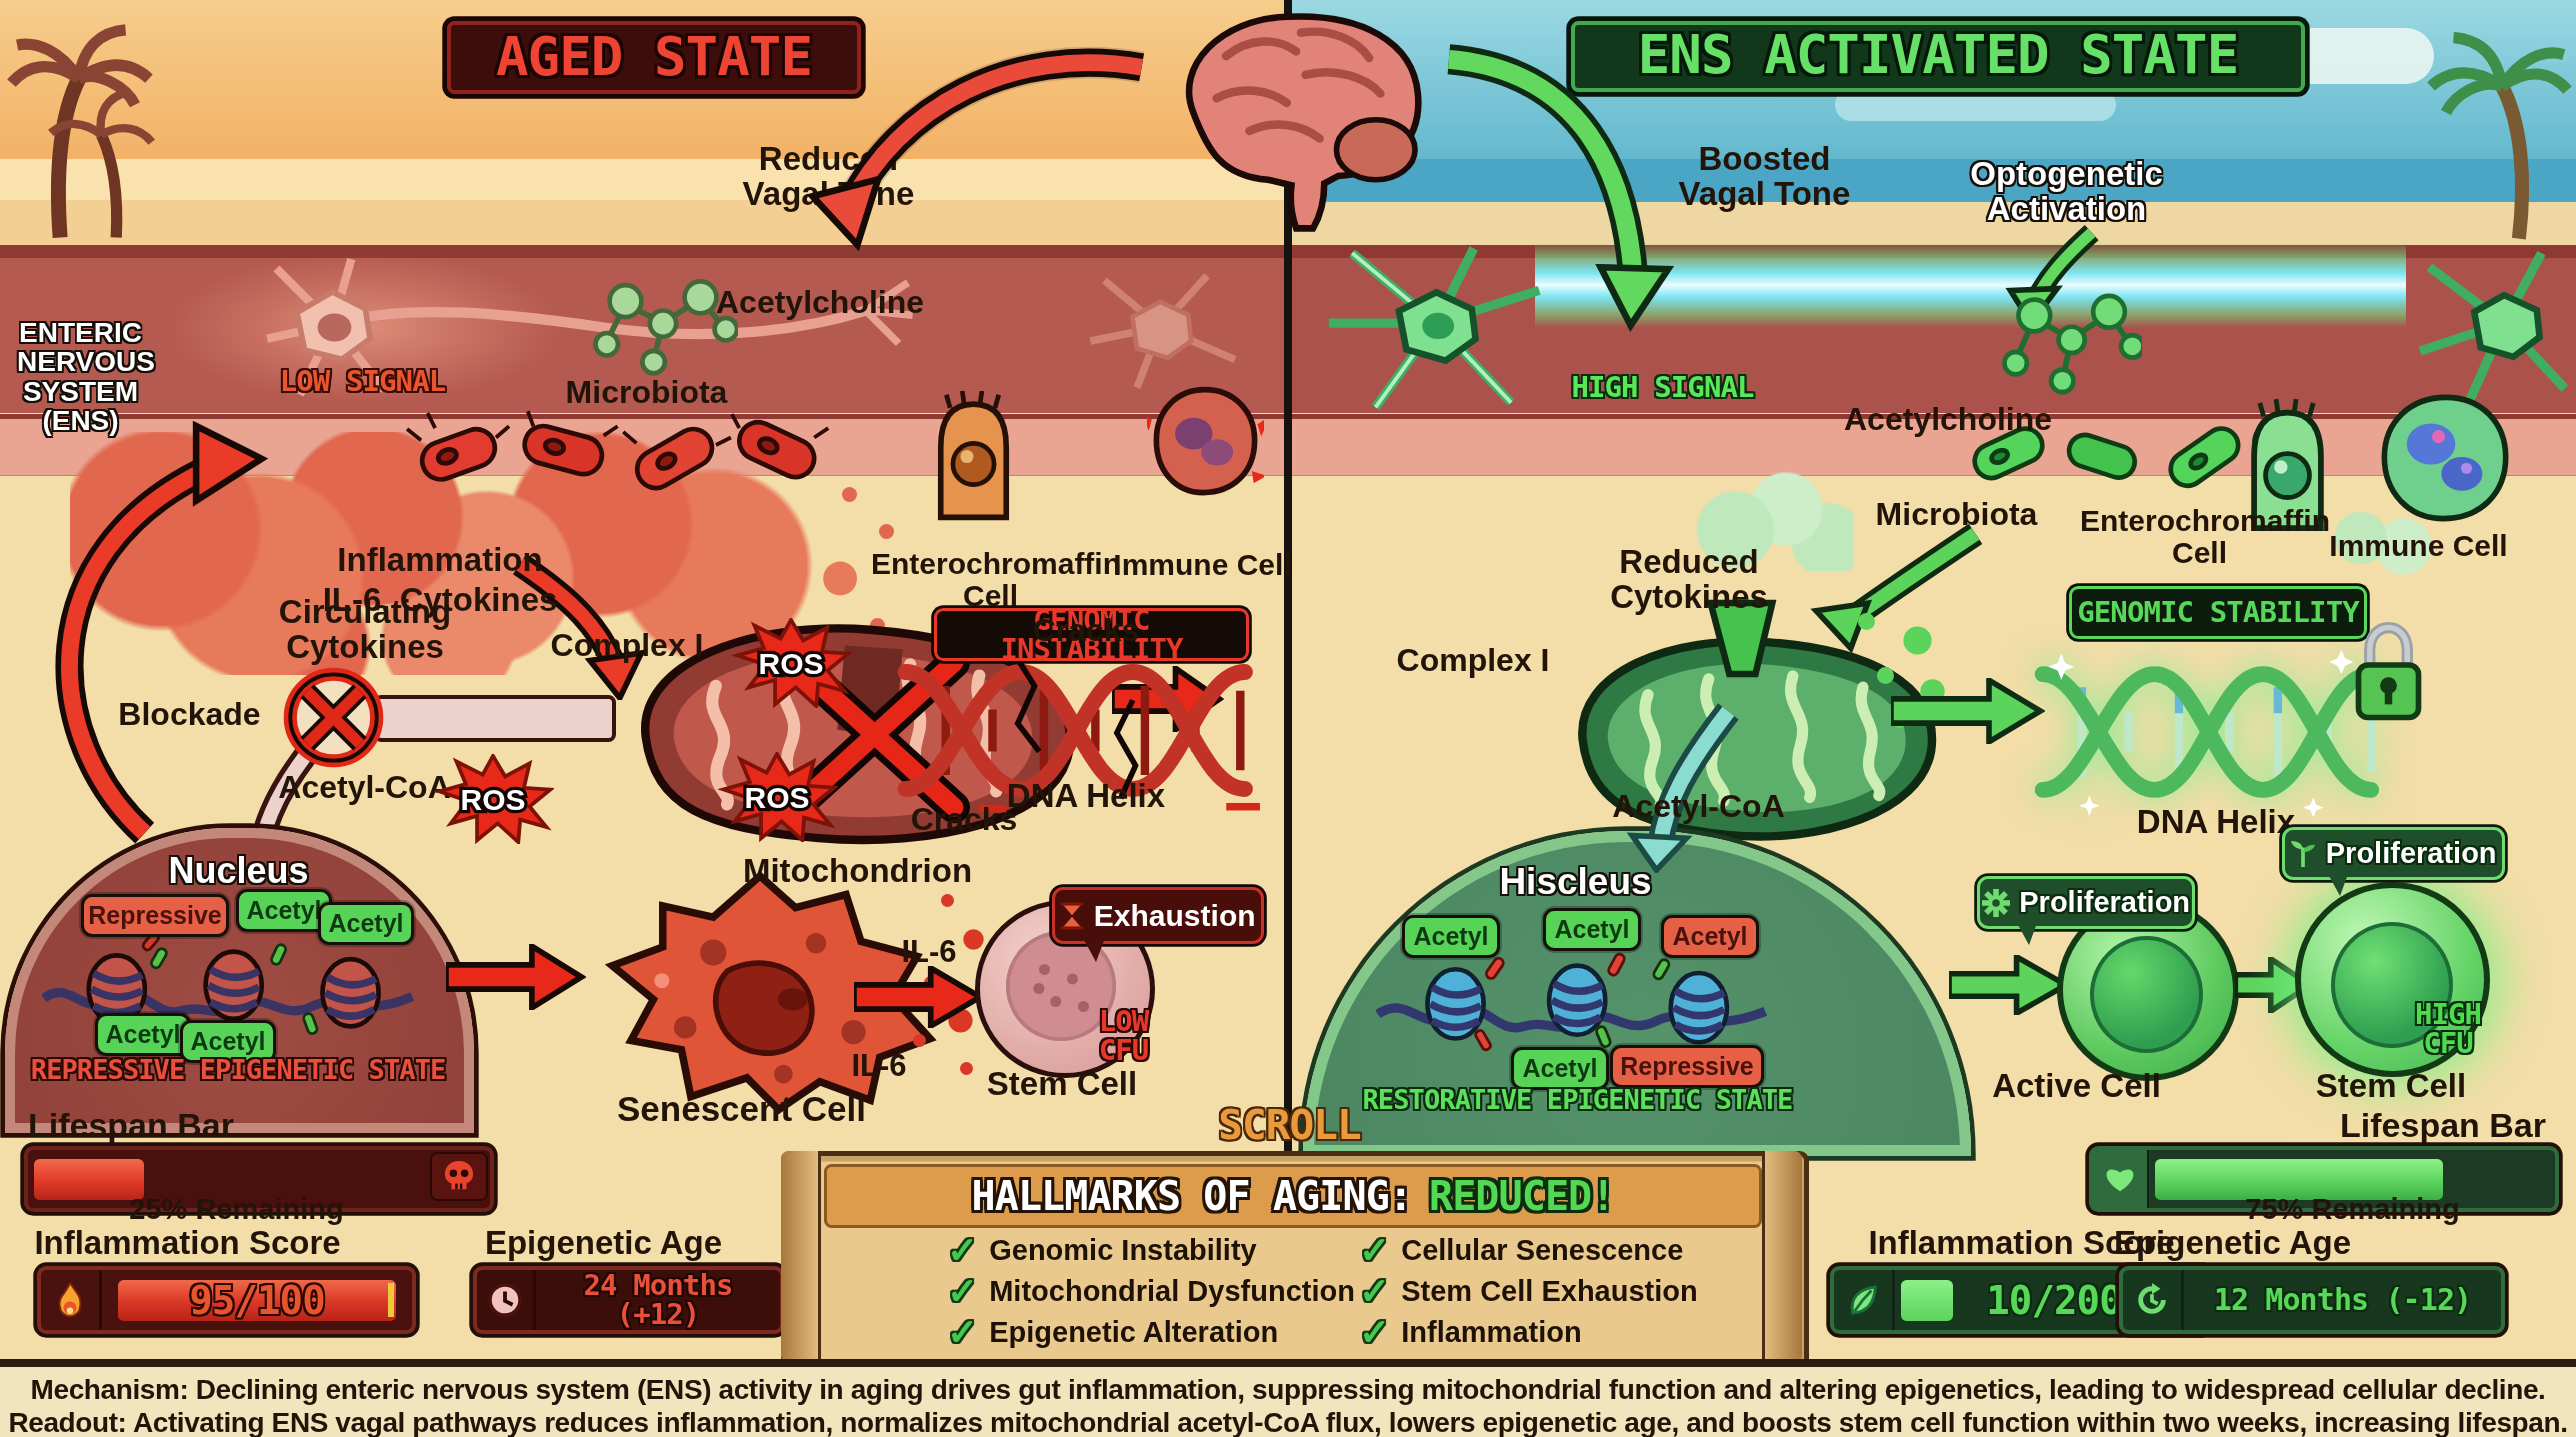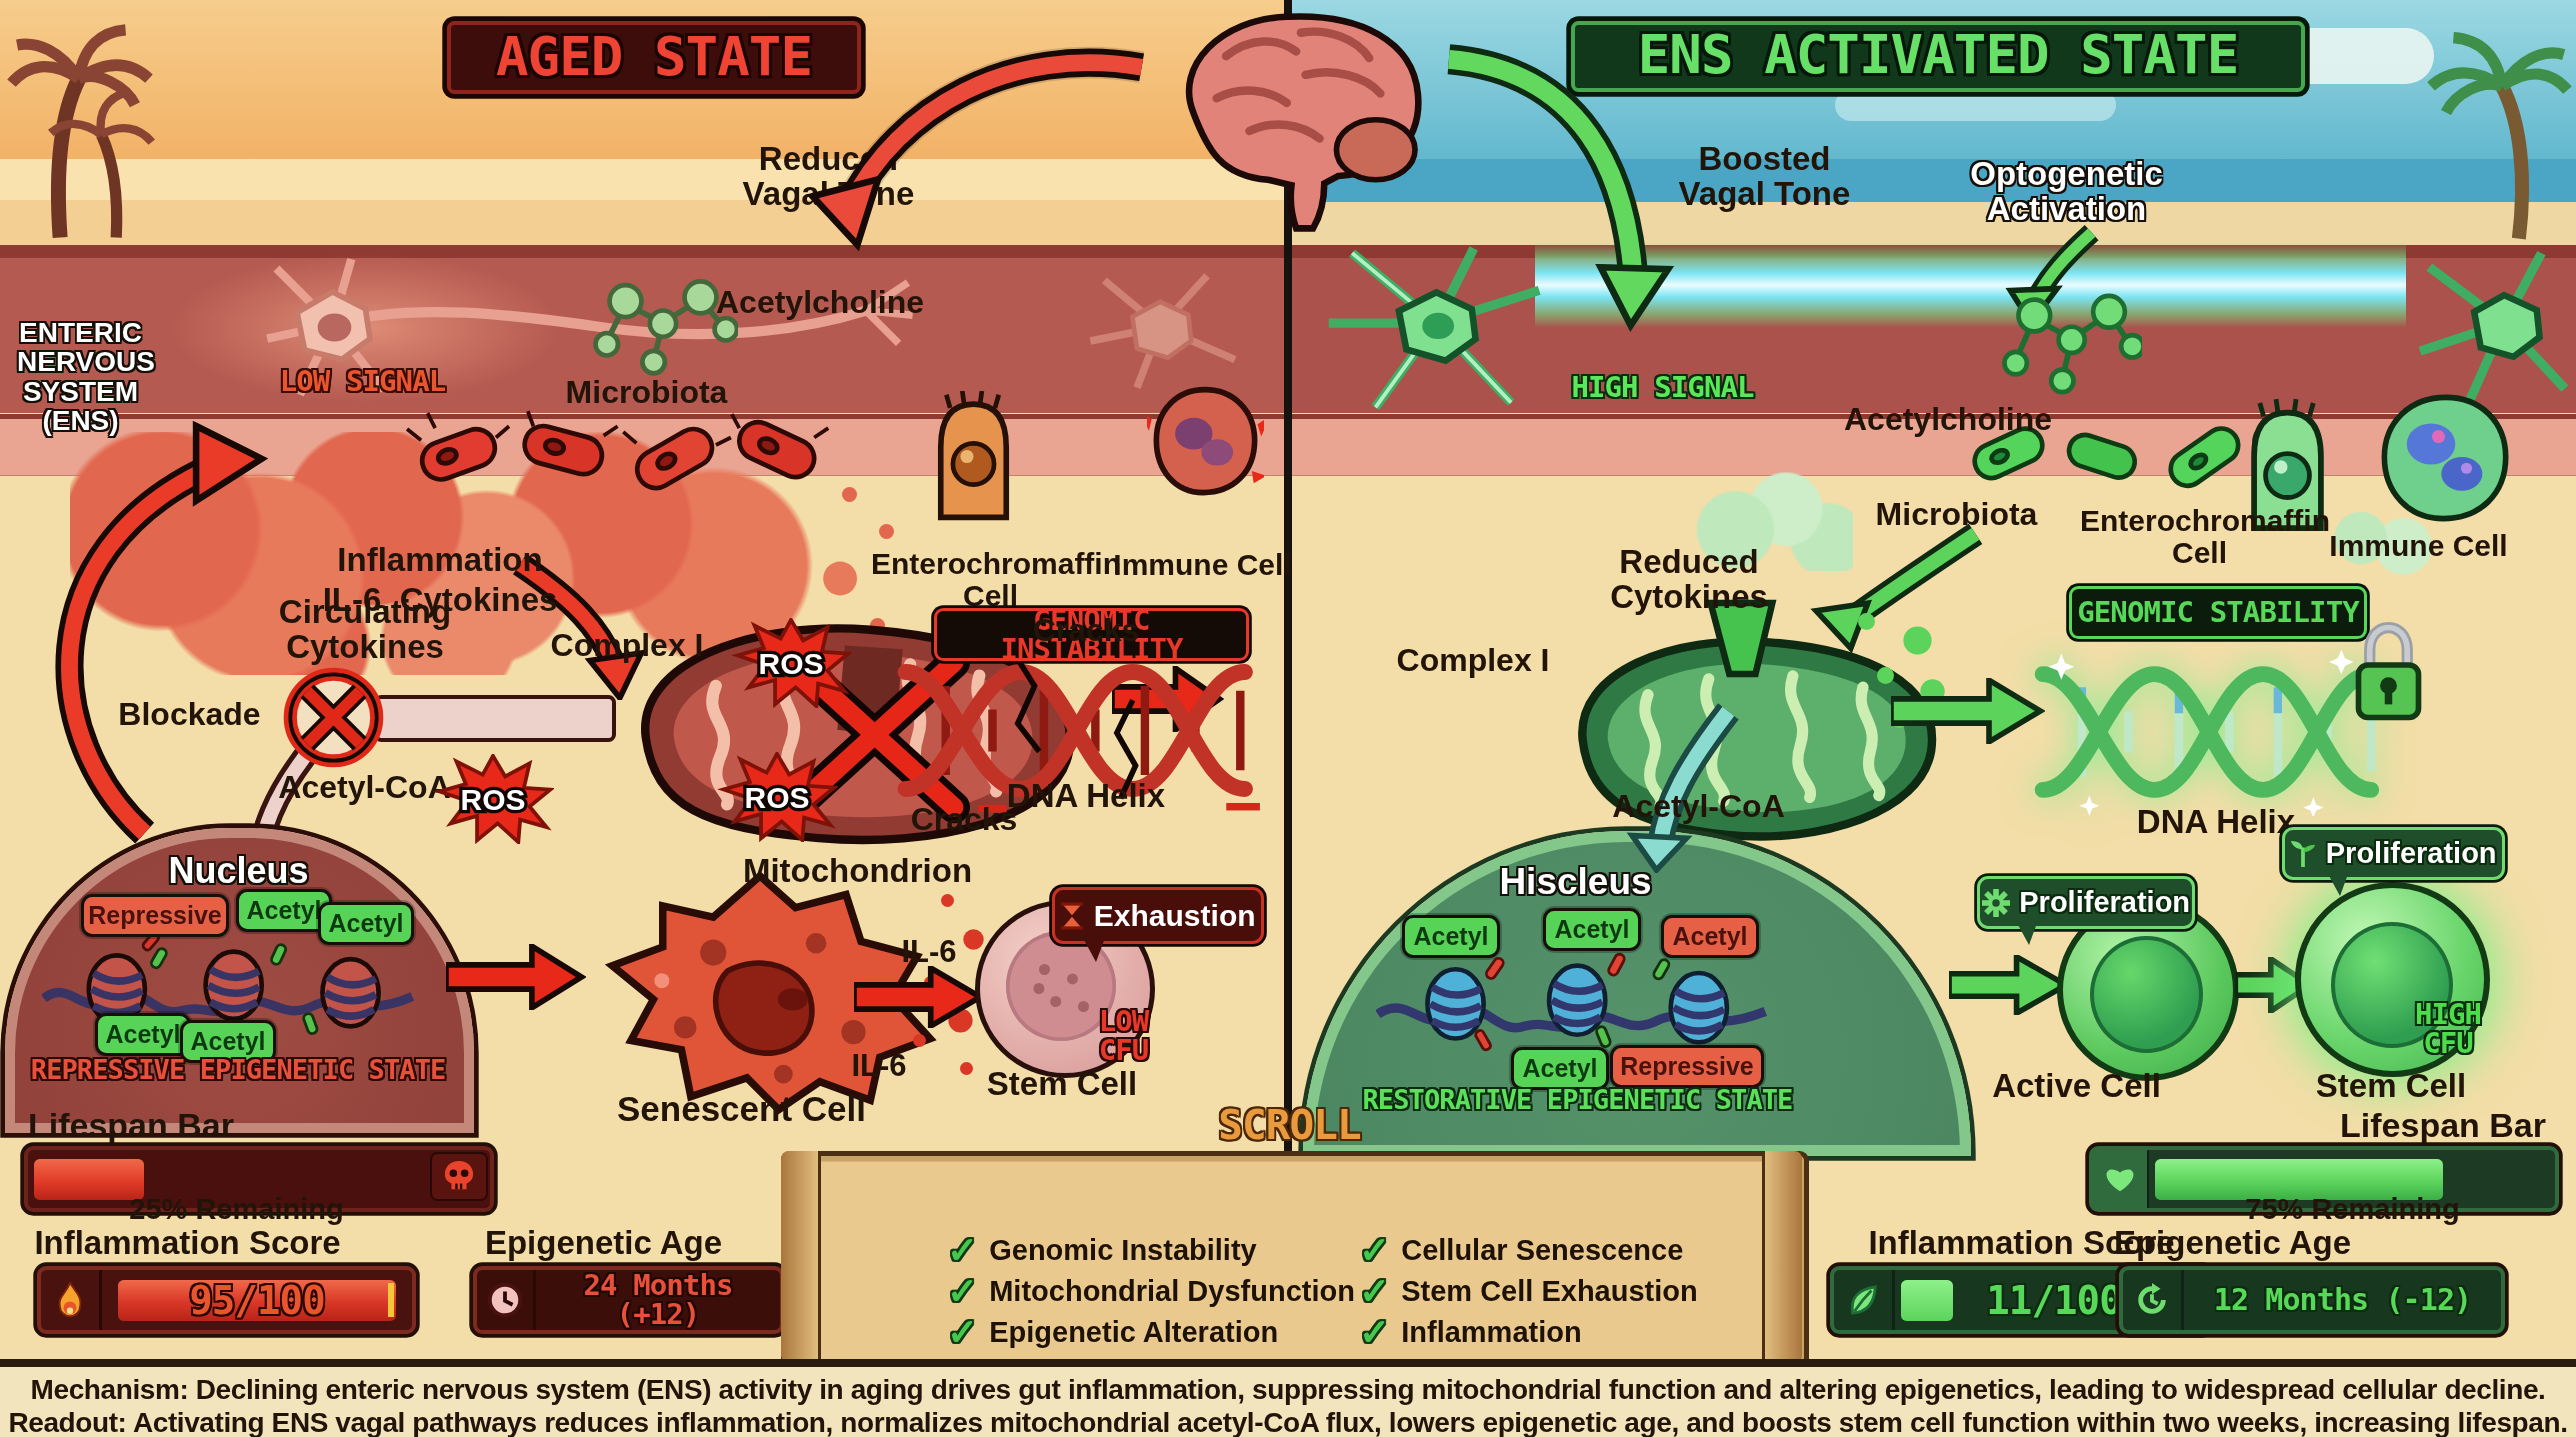--- a/index.html
+++ b/index.html
@@ -531,20 +531,24 @@
         <path d="M19,10 L19,20 L27,24" stroke="#2a0806" stroke-width="4" fill="none"></path>
       </svg>
     </div>
     <div style="flex:1;text-align:center"><span class="pix o2" style="font-size:29px;color:#e8503c;--oc:#200805">24 Months (+12)</span></div>
   </div>
 
   <div class="abs pix o2" style="left:1196px;top:1105px;width:187px;font-size:41px;color:#e89a3c;--oc:#4a2808;z-index:6">SCROLL</div>
   <div class="abs" style="left:781px;top:1151px;width:1018px;height:212px;background:#e9c98e;border:5.6px solid #4a2f14;border-radius:9.4px;box-shadow:inset 0 0 0 5.6px #c9a365;z-index:6"></div>
   <div class="abs" style="left:781px;top:1151px;width:37px;height:212px;background:linear-gradient(90deg,#a9763c,#e2bd80);border-right:3.7px solid #4a2f14;border-radius:7.5px 0 0 7.5px;z-index:7"></div>
   <div class="abs" style="left:1762px;top:1151px;width:37px;height:212px;background:linear-gradient(270deg,#a9763c,#e2bd80);border-left:3.7px solid #4a2f14;border-radius:0 7.5px 7.5px 0;z-index:7"></div>
+  <div class="abs" style="left:824px;top:1164px;width:932px;height:58px;background:#dc9c4c;border:3.7px solid #8a5a20;border-radius:7.5px;display:flex;align-items:center;justify-content:center;gap:17px;z-index:8">
+    <span class="pix o3" style="font-size:40px;color:#fff;--oc:#241408">HALLMARKS OF AGING:</span>
+    <span class="pix o3" style="font-size:40px;color:#54d854;--oc:#0c2c10">REDUCED!</span>
+  </div>
   <div class="abs chk" style="left:947px;top:1234px;z-index:8">
     <span class="ck o2">✓</span>
       <span>Genomic Instability</span>
     </div>
   <div class="abs chk" style="left:947px;top:1275px;z-index:8">
     <span class="ck o2">✓</span>
       <span>Mitochondrial Dysfunction</span>
     </div>
   <div class="abs chk" style="left:947px;top:1316px;z-index:8">
     <span class="ck o2">✓</span>
@@ -714,21 +718,21 @@
 
   <div class="abs lbl" style="left:1867px;top:1226px;width:309px;font-size:33px;z-index:5">Inflammation Score</div>
   <div class="abs statbar" style="left:1830px;top:1266px;width:374px;height:60px;background:#17381f;border:4.7px solid #2f6b3d;z-index:5">
     <div class="iconbox" style="width:58px;height:100%;border-right:3.7px solid #0f2416">
       <svg width="32" height="34" viewBox="0 0 34 36">
         <path d="M6,32 Q2,8 30,4 Q29,30 6,32 Z" fill="#7ce87c" stroke="#1c6e36" stroke-width="3"></path>
         <path d="M8,30 Q16,18 26,8" stroke="#1c6e36" stroke-width="3" fill="none"></path>
       </svg>
     </div>
     <div style="width:52px;height:41px;margin-left:5.6px;border-radius:5.6px;background:linear-gradient(180deg,#8df08a,#5cd45c)"></div>
-    <div style="position:absolute;left:66px;right:0;text-align:center"><span class="pix o2" style="font-size:39px;color:#58d858;--oc:#0c2c10">11/100</span></div>
+    <div style="position:absolute;left:66px;right:0;text-align:center"><span class="pix o2" style="font-size:39px;color:#58d858;--oc:#0c2c10">10/200</span></div>
   </div>
 
   <div class="abs lbl" style="left:2097px;top:1226px;width:271px;font-size:33px;z-index:5">Epigenetic Age</div>
   <div class="abs statbar" style="left:2119px;top:1266px;width:378px;height:60px;background:#17381f;border:4.7px solid #2f6b3d;z-index:5">
     <div class="iconbox" style="width:58px;height:100%;border-right:3.7px solid #0f2416">
       <svg width="36" height="36" viewBox="0 0 38 38">
         <path d="M31,19 A12,12 0 1 1 19,7" fill="none" stroke="#6fdc6f" stroke-width="5"></path>
         <polygon points="19,1 19,13 28,7" fill="#6fdc6f"></polygon>
         <path d="M19,13 L19,20 L25,23" stroke="#6fdc6f" stroke-width="4" fill="none"></path>
       </svg>

